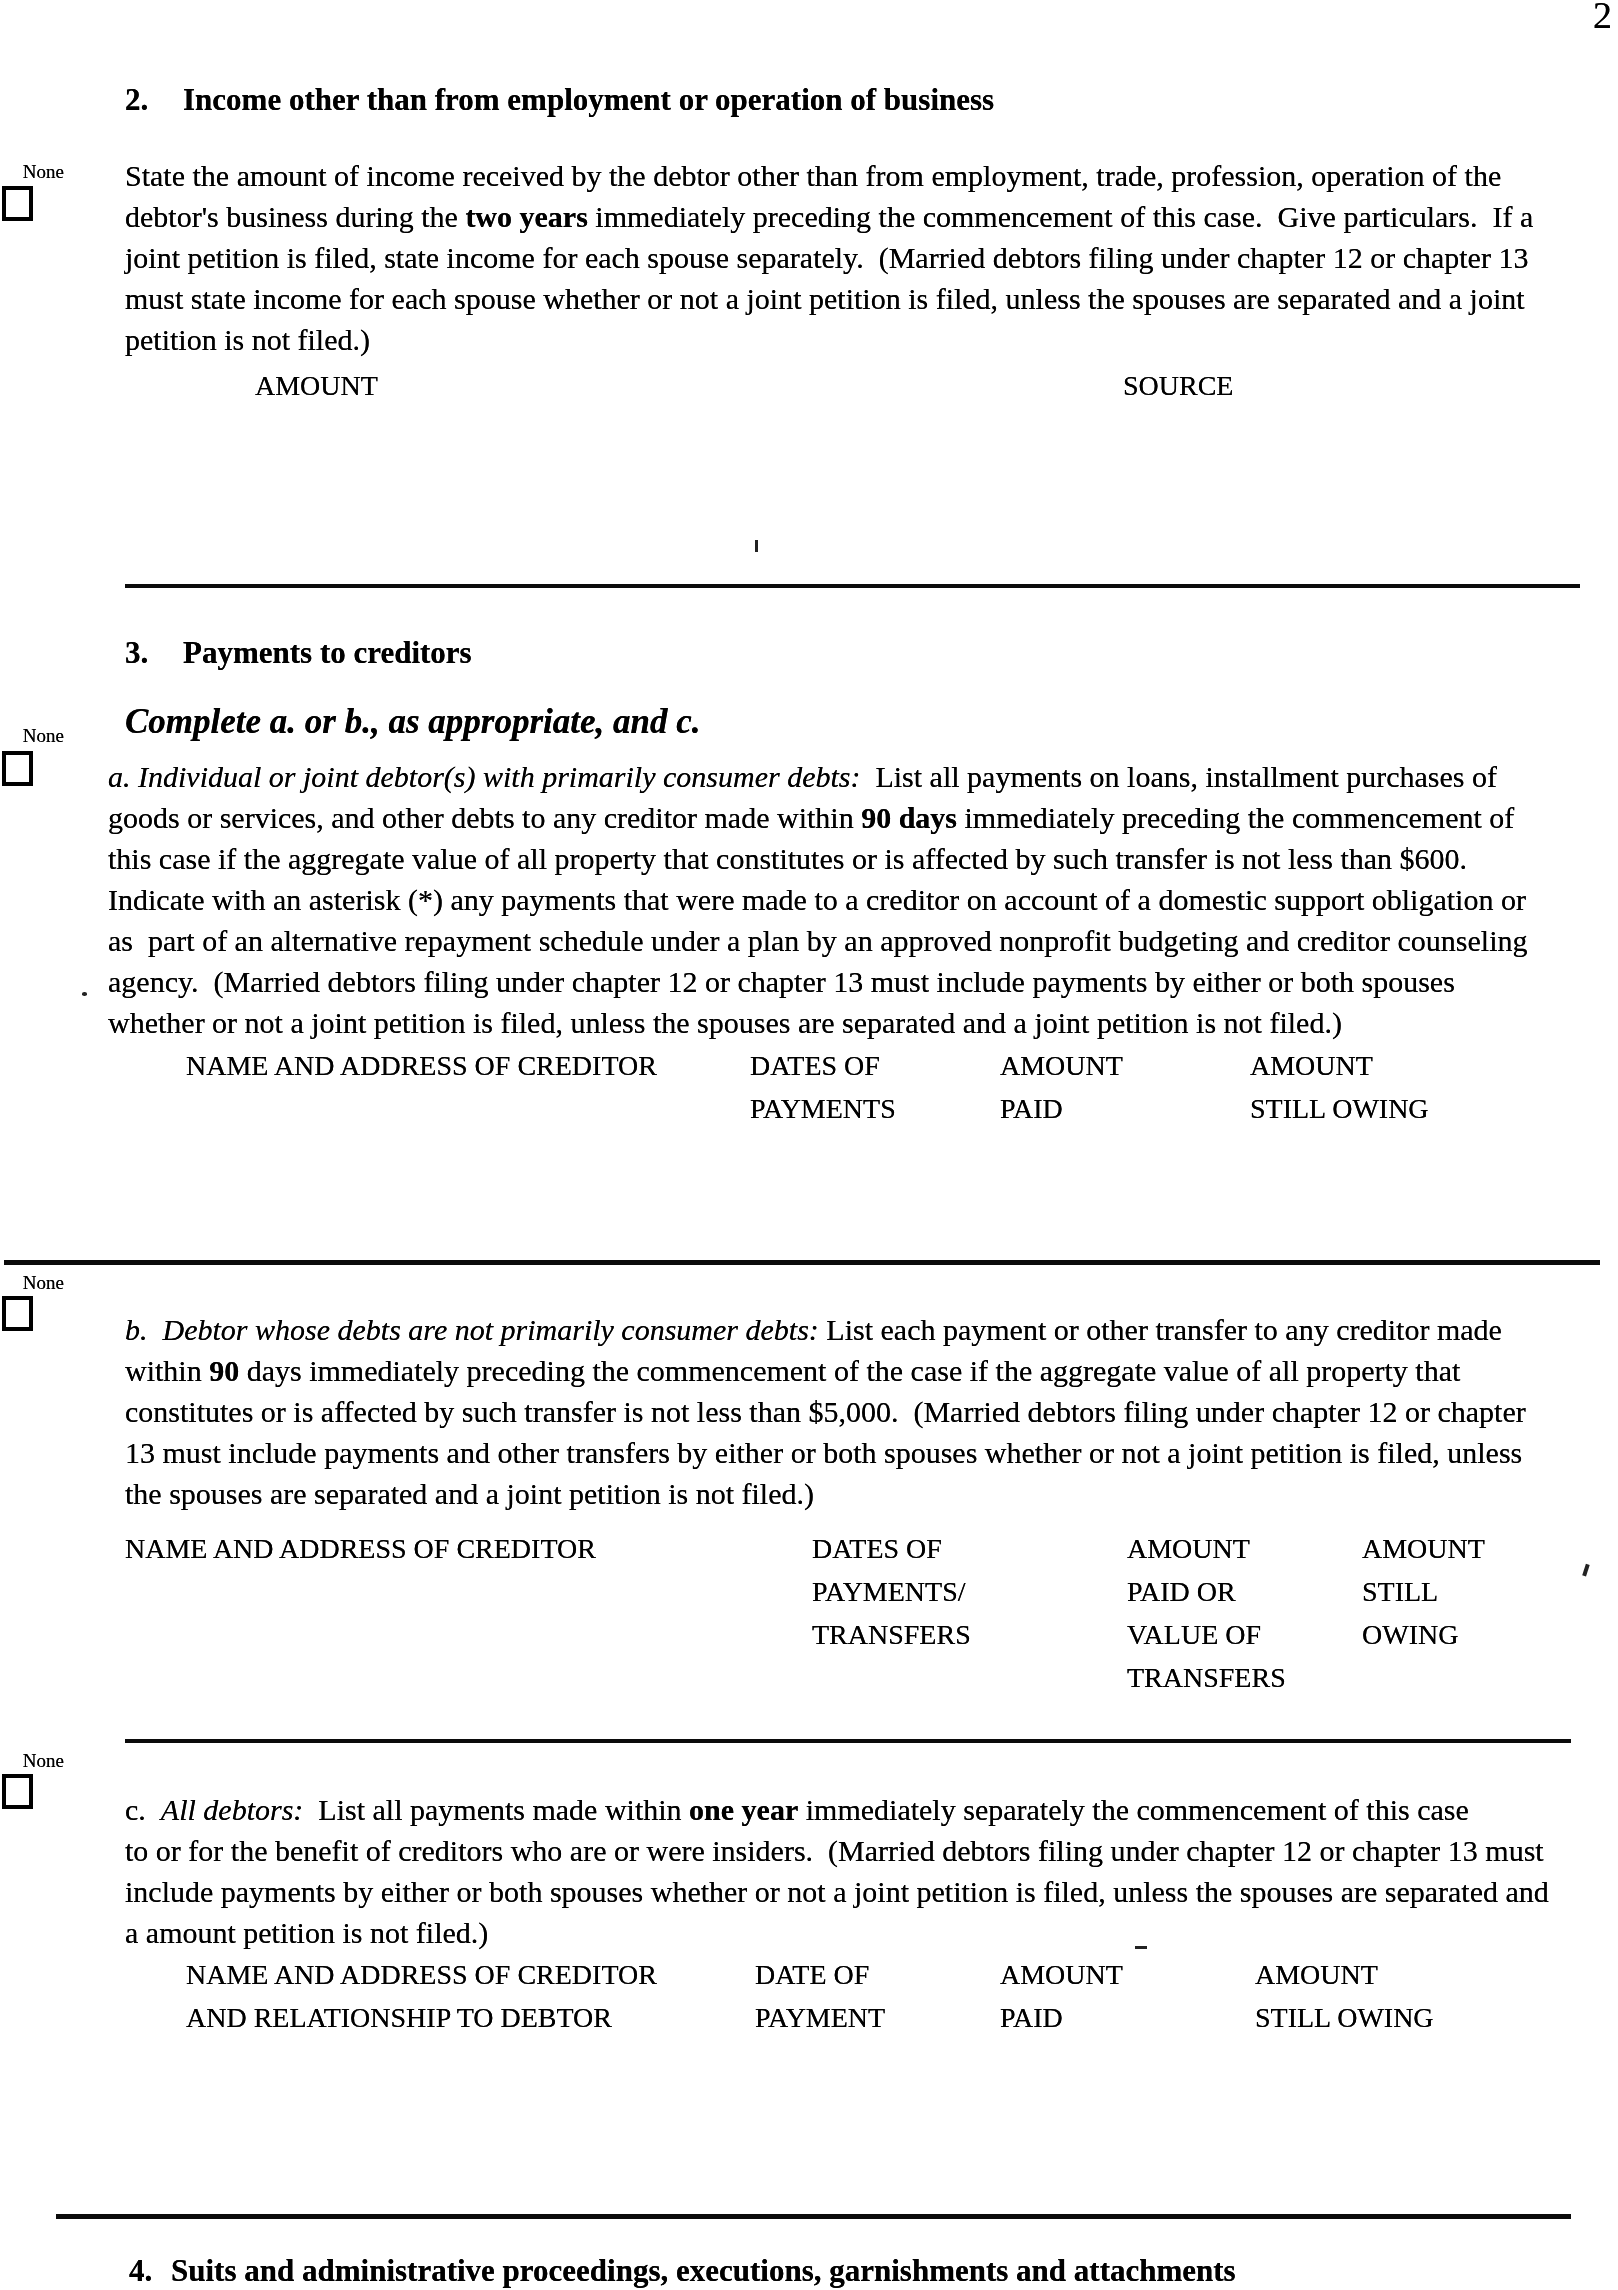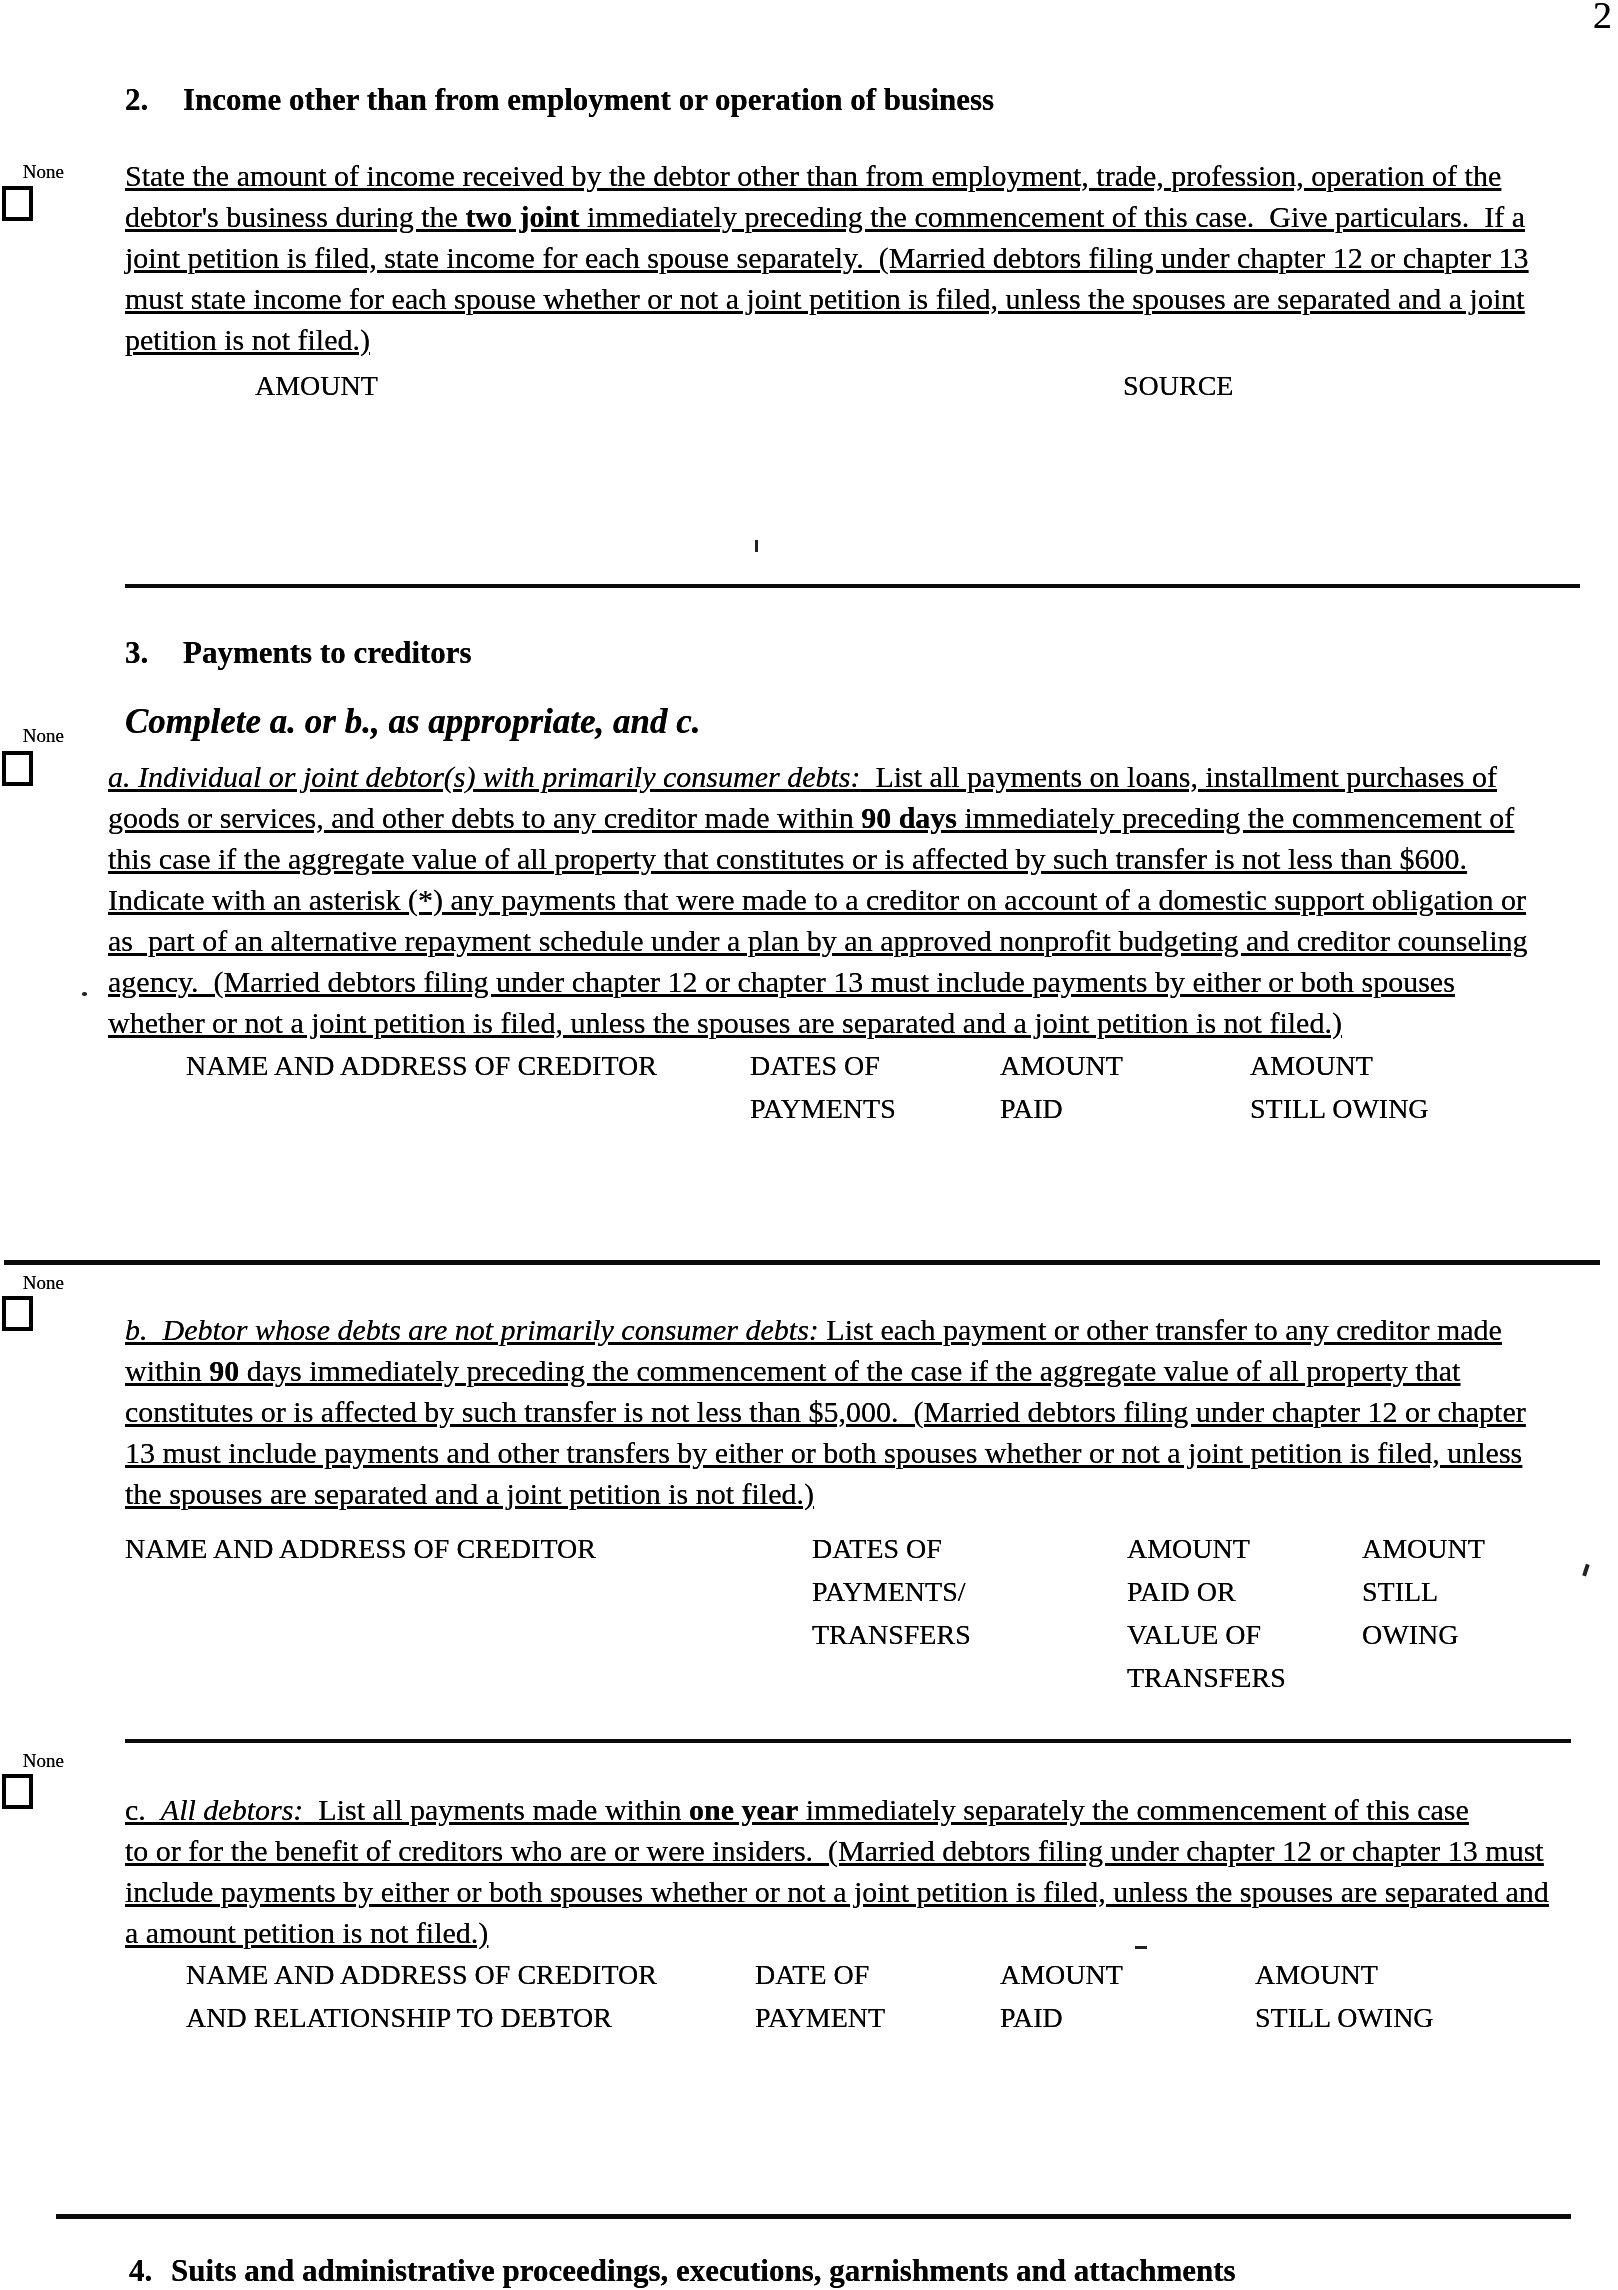--- a/index.html
+++ b/index.html
@@ -11,21 +11,21 @@
     font-family:"Liberation Serif","DejaVu Serif",serif;
     color:#000;
     text-shadow:0 0 0.6px rgba(0,0,0,0.85);
   }
   .abs{position:absolute;}
   .pageno{font-size:38px;line-height:38px;}
   .h{font-size:31px;font-weight:bold;line-height:36px;white-space:pre;display:flex;}
   .hnum{display:inline-block;width:58px;flex:0 0 auto;}
   .hnum.narrow{width:42px;}
   .subhead{font-size:35px;font-weight:bold;font-style:italic;line-height:36px;white-space:pre;}
-  .body{font-size:30px;line-height:41px;text-decoration:underline;}
+  .body{font-size:30px;line-height:41px;}
   .body .tl{white-space:pre;}
   .b{font-weight:bold;}
   .i{font-style:italic;}
   .none{font-size:19px;line-height:20px;margin-left:20px;}
   .cb{
     width:31px;height:35px;
     border:4.5px solid #000;
     box-sizing:border-box;
     background:#fff;
   }
@@ -44,21 +44,21 @@
 
   <div class="abs h" style="left:125px;top:82px;">
     <span class="hnum">2.</span><span>Income other than from employment or operation of business</span>
   </div>
 
   <div class="abs none" style="left:2.7px;top:162px;">None</div>
   <div class="abs cb" style="left:1.8px;top:186px;"></div>
 
   <div class="abs body" style="left:125px;top:155px;">
       <div class="tl"><span>State the amount of income received by the debtor other than from employment, trade, profession, operation of the</span></div>
-      <div class="tl"><span>debtor's business during the </span><span class="b">two joint</span><span> immediately preceding the commencement of this case.  Give particulars.  If a</span></div>
+      <div class="tl"><span>debtor's business during the </span><span class="b">two years</span><span> immediately preceding the commencement of this case.  Give particulars.  If a</span></div>
       <div class="tl"><span>joint petition is filed, state income for each spouse separately.  (Married debtors filing under chapter 12 or chapter 13</span></div>
       <div class="tl"><span>must state income for each spouse whether or not a joint petition is filed, unless the spouses are separated and a joint</span></div>
       <div class="tl"><span>petition is not filed.)</span></div>
     </div>
 
   <div class="abs caps" style="left:255px;top:364px;">AMOUNT</div>
   <div class="abs caps" style="left:1123px;top:364px;">SOURCE</div>
 
   <div class="abs artifact" style="left:755px;top:540px;width:2.7px;height:11.8px;"></div>
 

